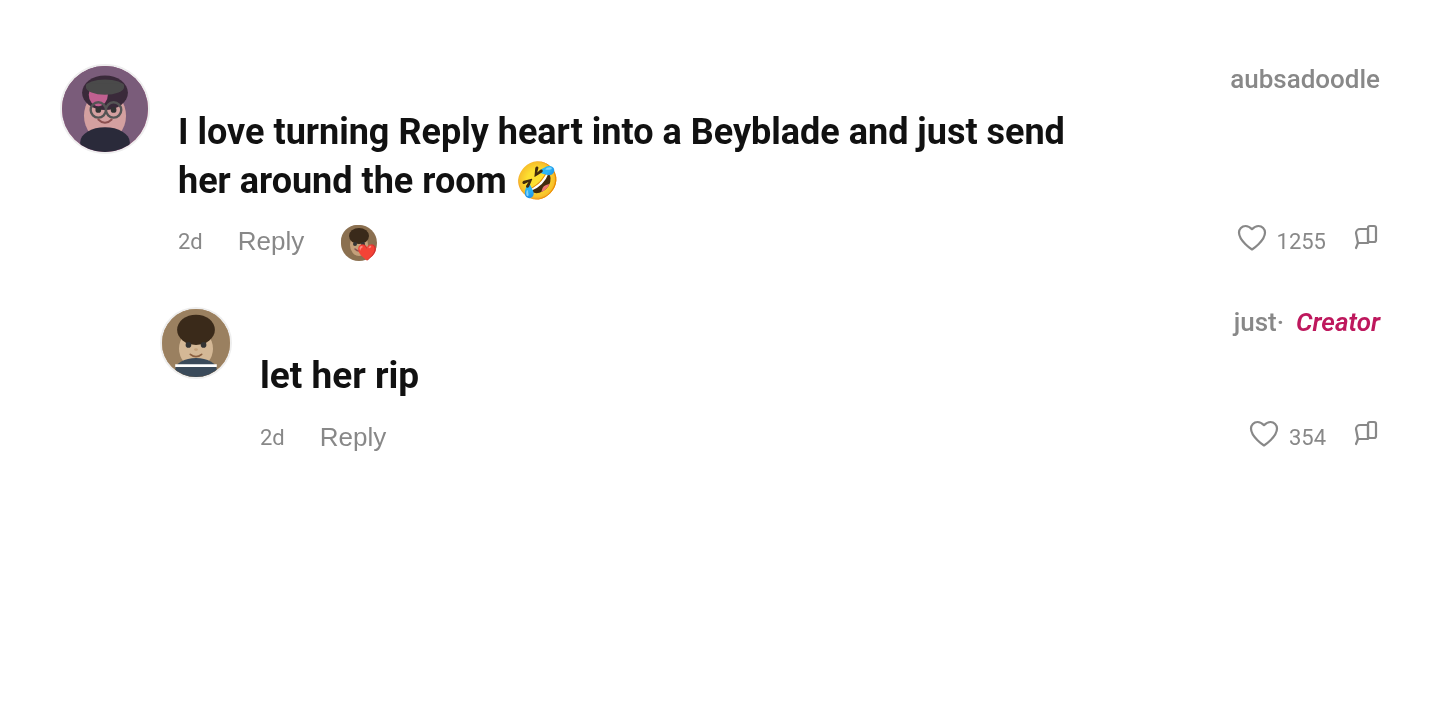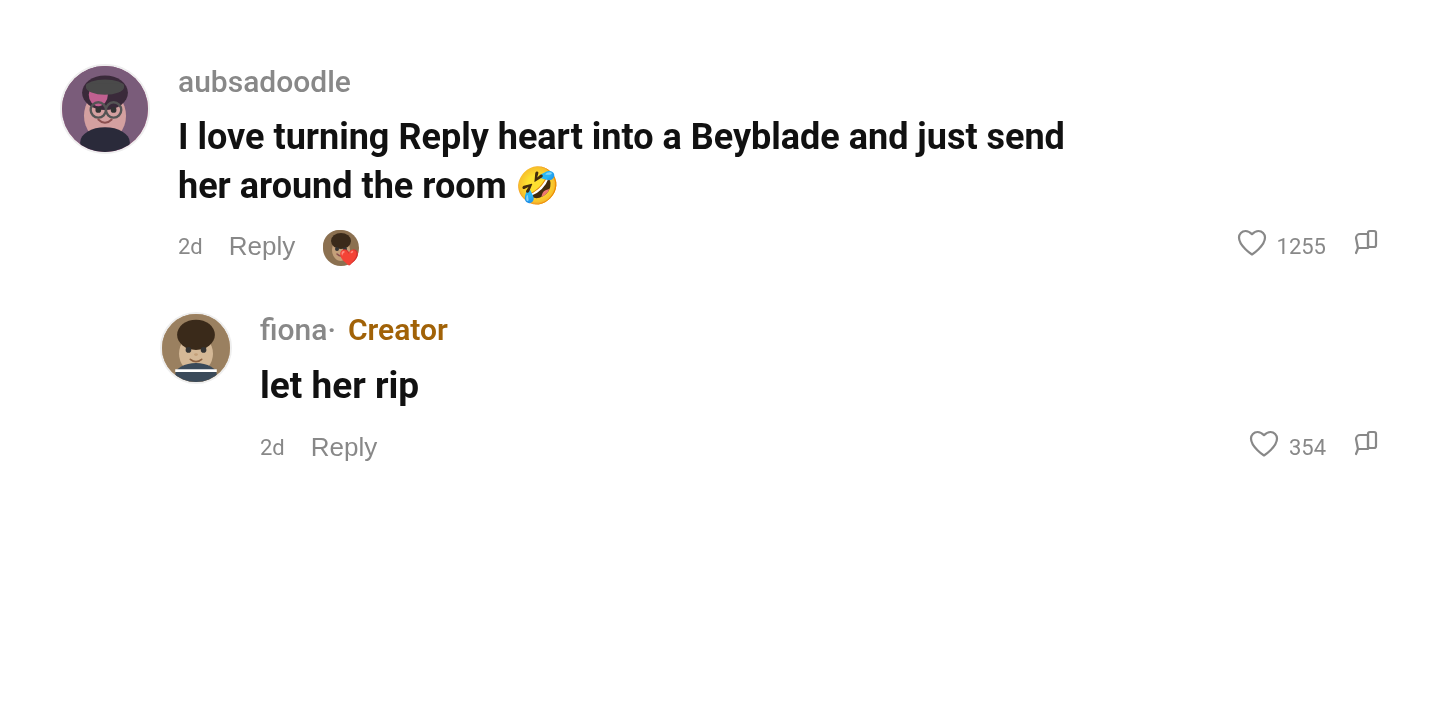--- a/index.html
+++ b/index.html
@@ -80,30 +80,32 @@
     }
 
     .comment-body {
       flex: 1;
       display: flex;
       flex-direction: column;
       gap: 10px;
     }
 
     .username {
-      font-size: 30px;
+      font-size: 26px;
       color: #888;
       font-weight: 500;
       margin-bottom: 4px;
+      text-align: right;
     }
 
     .username .creator-badge {
-      color: #a16207;
+      color: #be185d;
       font-weight: 600;
       margin-left: 8px;
+      font-style: italic;
     }
 
     .dot-separator {
       color: #888;
       margin-right: 4px;
     }
 
     .comment-text {
       font-size: 36px;
       font-weight: 700;
@@ -121,21 +123,21 @@
     .comment-actions {
       display: flex;
       align-items: center;
       justify-content: space-between;
       margin-top: 8px;
     }
 
     .actions-left {
       display: flex;
       align-items: center;
-      gap: 26px;
+      gap: 35px;
     }
 
     .actions-right {
       display: flex;
       align-items: center;
       gap: 24px;
       margin-left: auto;
     }
 
     .timestamp {
@@ -294,21 +296,21 @@
 
           <path d="M30 48 Q36 53 42 48" fill="none" stroke="#8b6040" stroke-width="1.8" stroke-linecap="round"></path>
 
           <ellipse cx="36" cy="64" rx="22" ry="12" fill="#3a4a5a"></ellipse>
           <line x1="14" y1="60" x2="58" y2="60" stroke="#ffffff" stroke-width="3"></line>
         </svg>
       </div>
     </div>
     <div class="comment-body">
       <div class="username">
-        <span>fiona</span><span class="dot-separator">·</span><span class="creator-badge">Creator</span>
+        <span>just</span><span class="dot-separator">·</span><span class="creator-badge">Creator</span>
       </div>
       <div class="comment-text reply-text">let her rip</div>
       <div class="comment-actions">
         <div class="actions-left">
           <span class="timestamp">2d</span>
           <button class="reply-btn">Reply</button>
         </div>
         <div class="actions-right">
           <div class="like-section">
             <span class="heart-icon">

